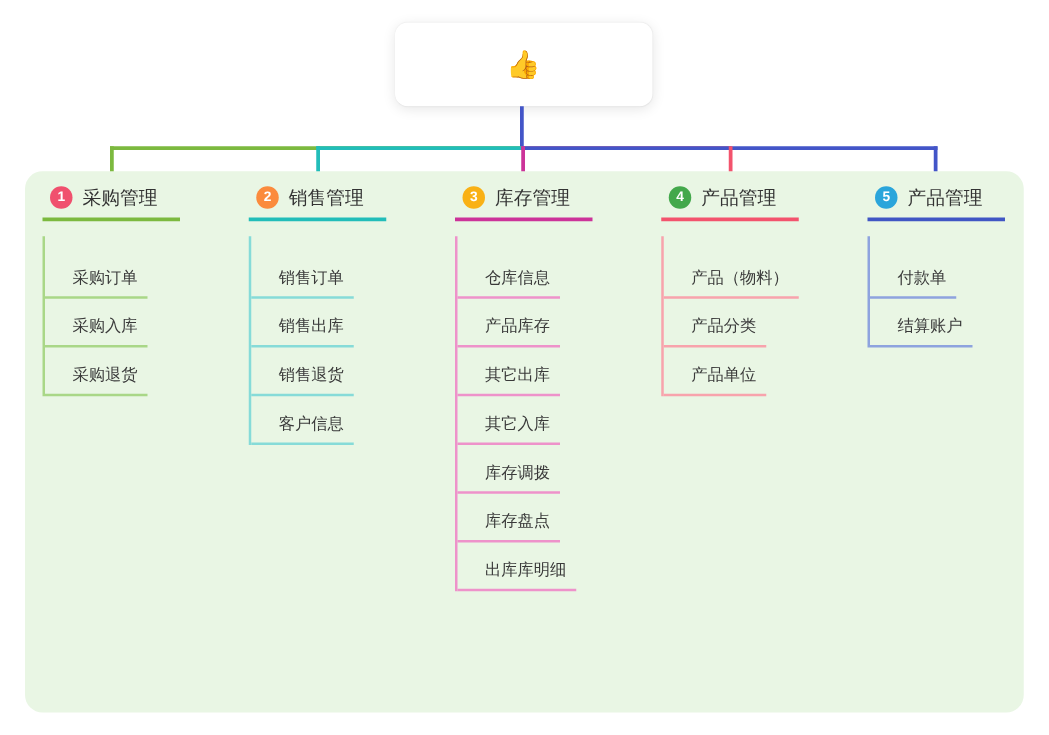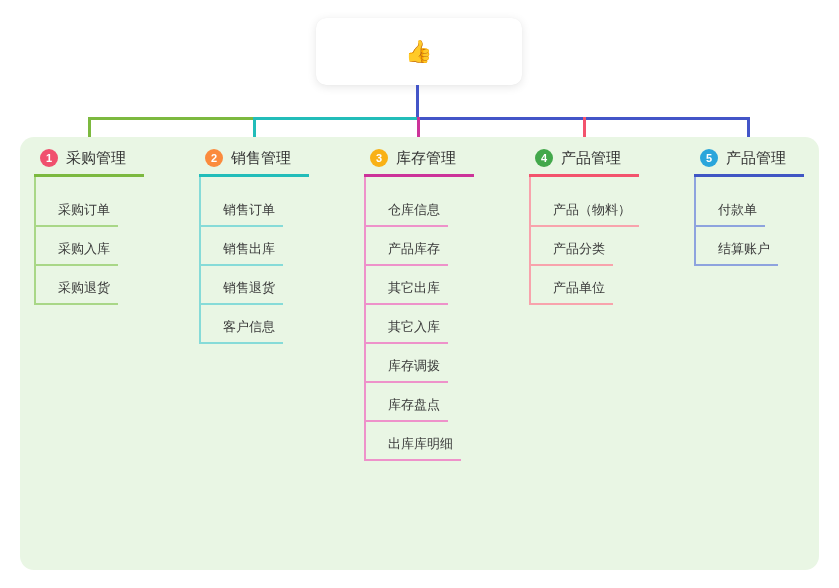--- a/index.html
+++ b/index.html
@@ -54,21 +54,21 @@
     flex:0 0 auto; width:18px; height:18px; border-radius:50%;
     background:var(--badge); color:#ffffff; font-size:11px; font-weight:600;
     display:flex; align-items:center; justify-content:center;
   }
 
   .branch-items { border-left:2px solid var(--lc); }
   .item {
     box-sizing:border-box; height:39px;
     display:flex; align-items:flex-end; cursor:pointer;
   }
-  .item:first-child { height:50px; }
+  .item:first-child { height:50px;margin-top:12px; }
   .item-label {
     display:inline-block; padding:0 8px 6px 22px;
     border-bottom:2px solid var(--lc);
     font-size:13px; color:#3a3a3a; white-space:nowrap;
   }
 </style>
 </head>
 <body>
 
 <div class="stage">

